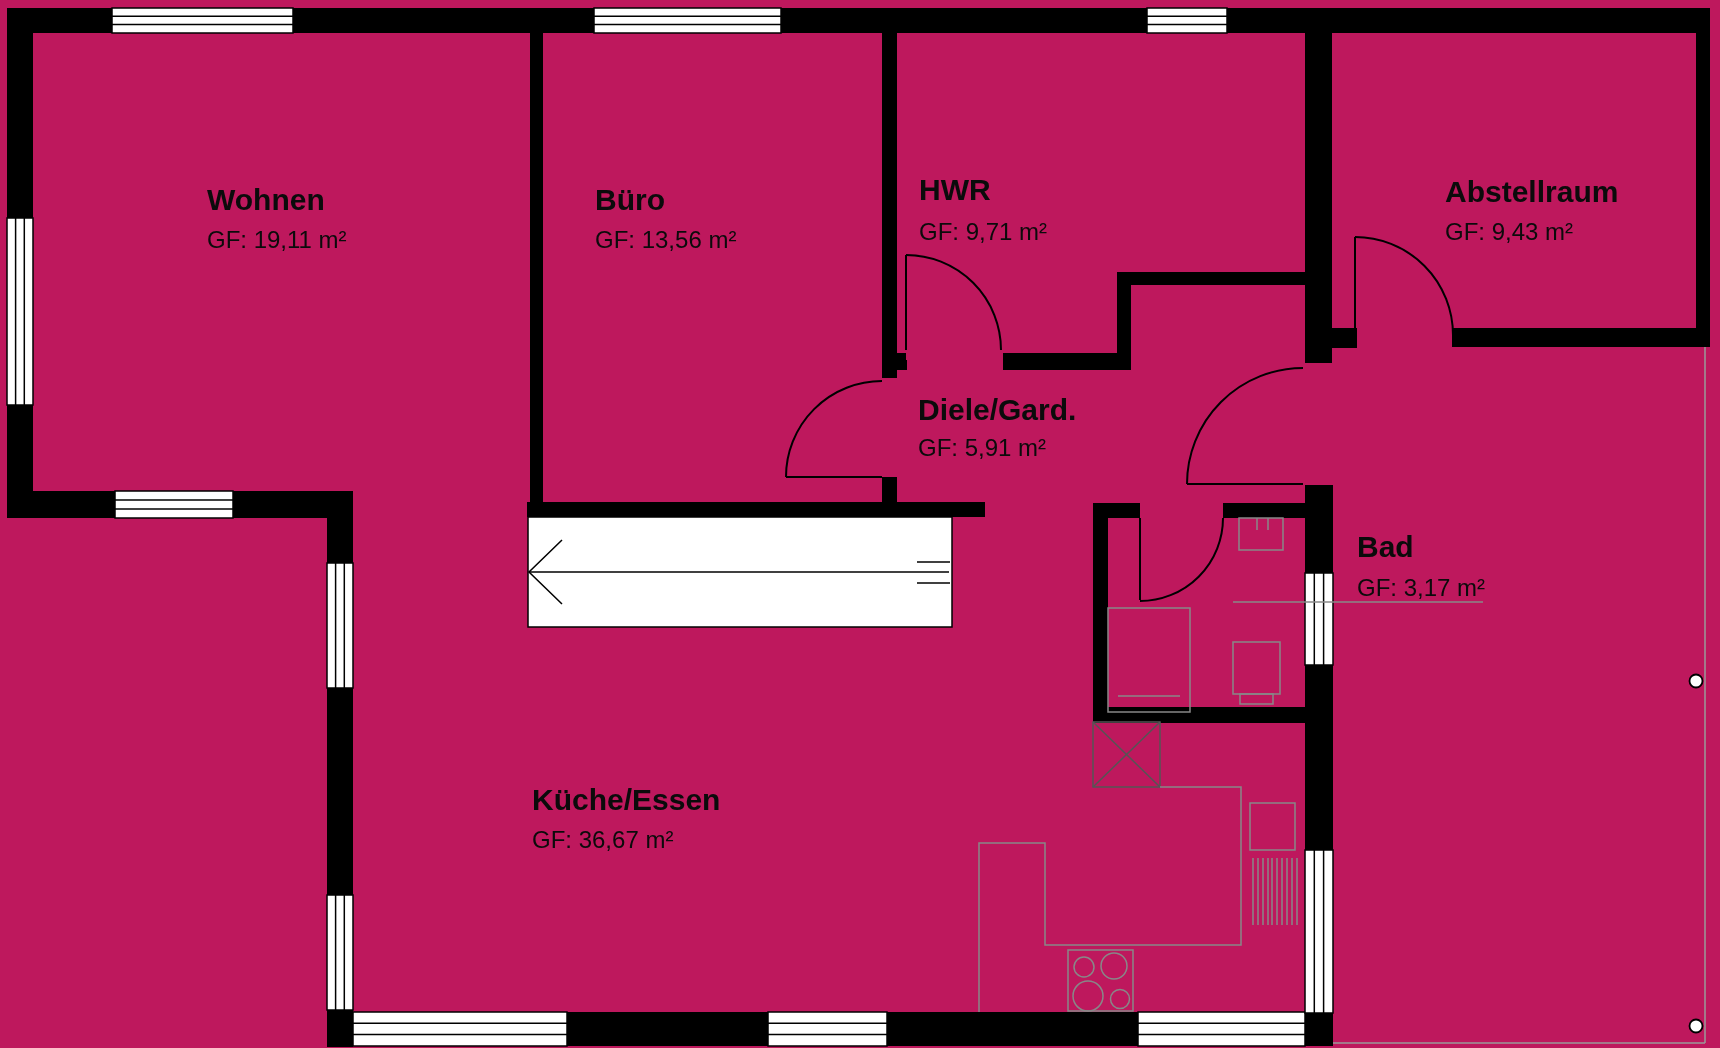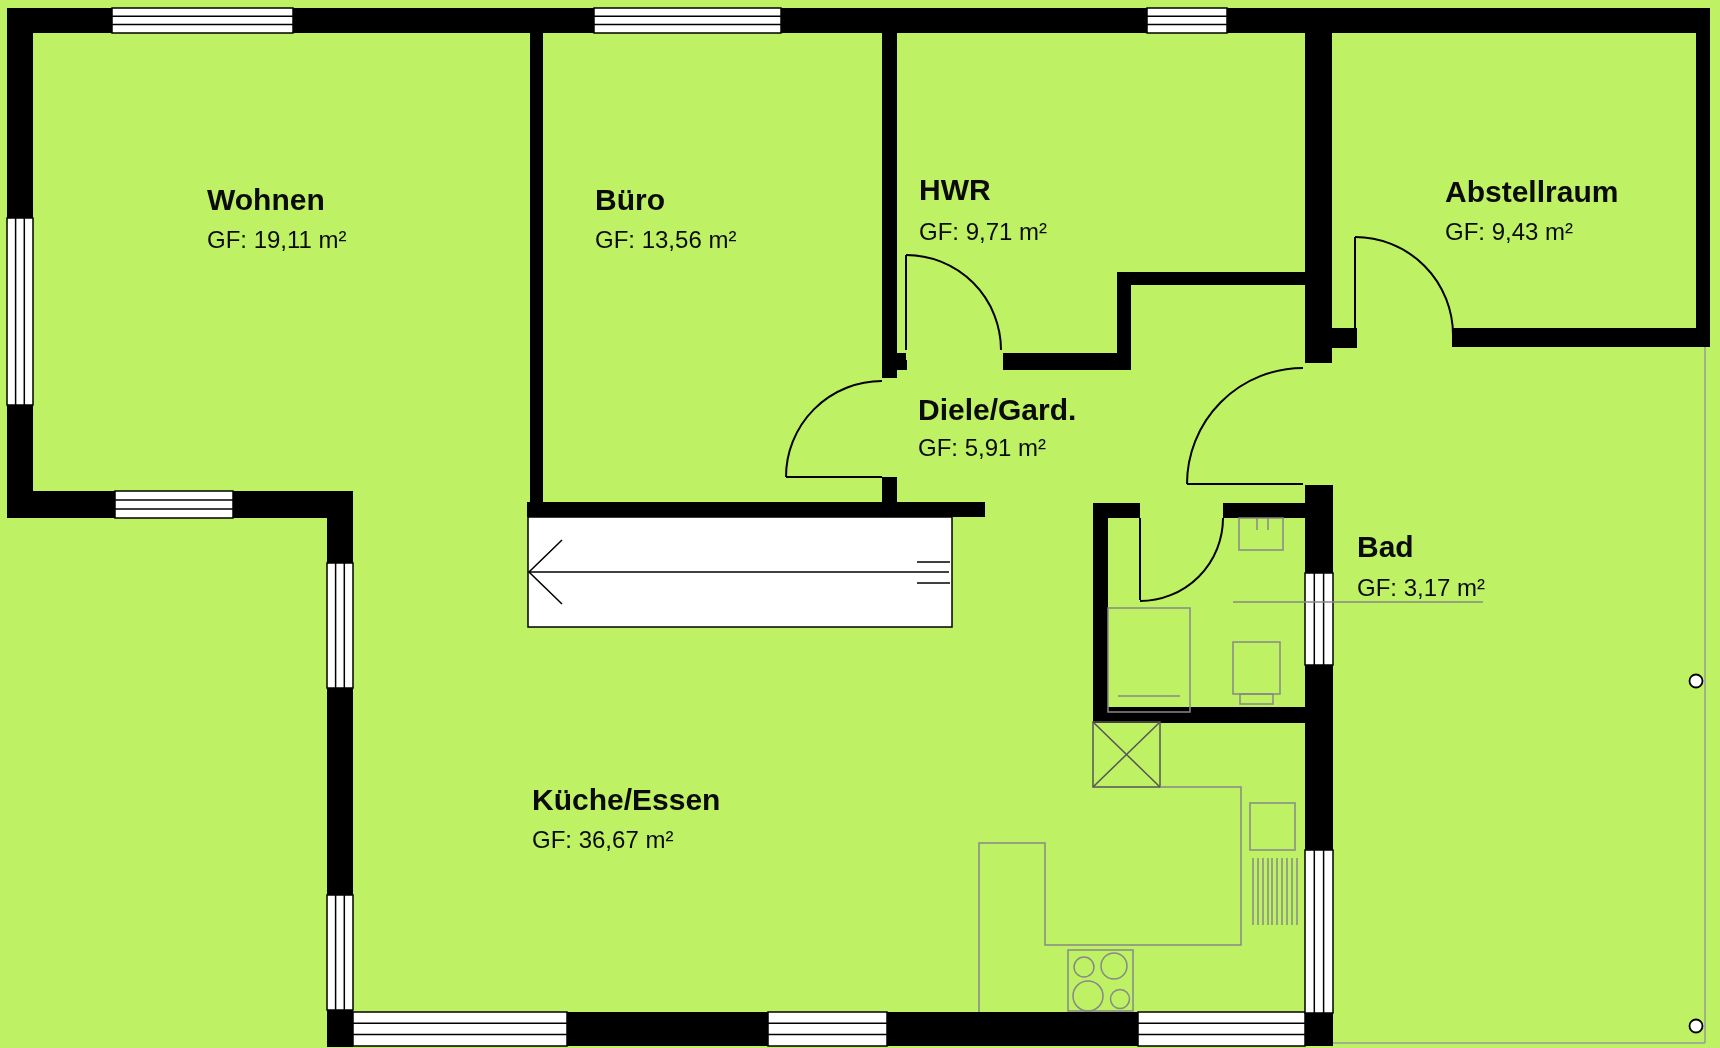--- a/index.html
+++ b/index.html
@@ -1,16 +1,16 @@
 <!DOCTYPE html>
 <html><head>
 <meta charset="utf-8">
 <style>
   html,body{margin:0;padding:0;background:#fff;}
-  .page{position:relative;width:1720px;height:1048px;background:#bef264;overflow:hidden;
+  .page{position:relative;width:1720px;height:1048px;background:#be185d;overflow:hidden;
         font-family:"Liberation Sans",sans-serif;}
   svg{display:block;}
   text.room-name{font-family:"Liberation Sans",sans-serif;font-weight:bold;font-size:30px;fill:#0b0b0b;}
   text.room-area{font-family:"Liberation Sans",sans-serif;font-size:24px;fill:#0b0b0b;}
 </style>
 </head>
 <body>
 
 <div class="page">
 <svg width="1720" height="1048" viewBox="0 0 1720 1048" xmlns="http://www.w3.org/2000/svg">

